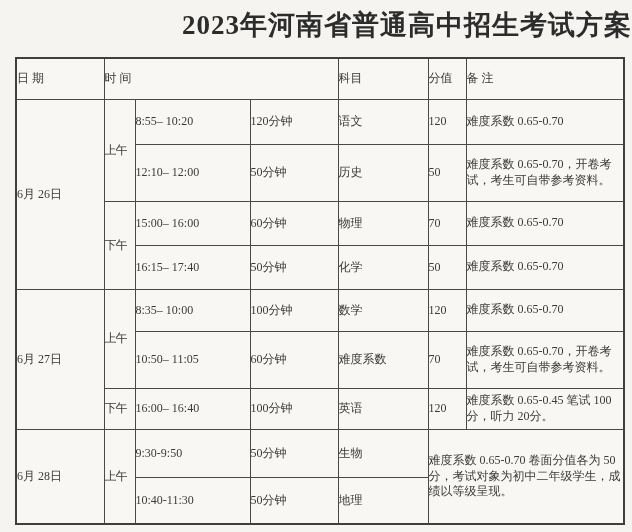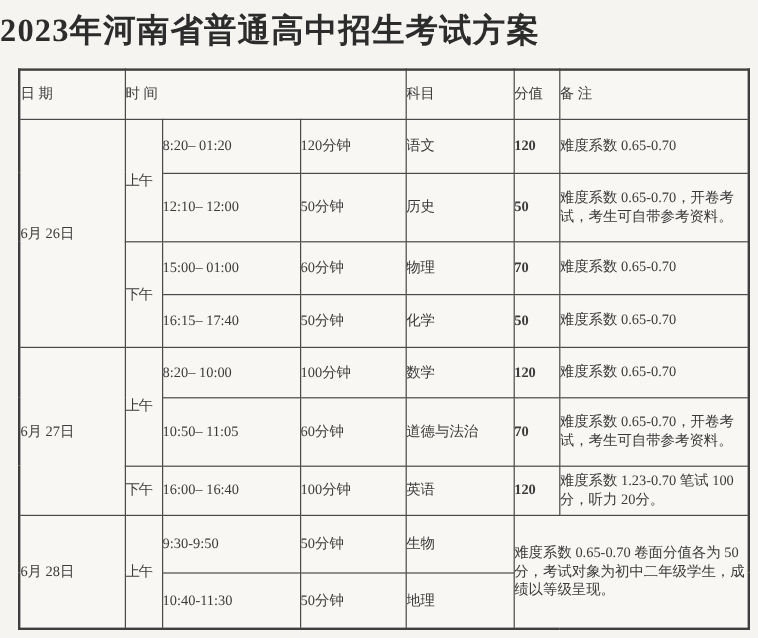--- a/index.html
+++ b/index.html
@@ -13,21 +13,21 @@
     background: #f5f4f1;
     font-family: "Liberation Serif", "DejaVu Serif", serif;
     color: #3a3a3a;
     overflow: hidden;
   }
   .page-title {
     position: absolute;
     top: 7px;
     left: 0;
     width: 632px;
-    text-align: left;
+    text-align: right;
     font-size: 27px;
     font-weight: bold;
     color: #2c2c2c;
     letter-spacing: 1px;
     white-space: nowrap;
   }
   table.exam-table {
     position: absolute;
     left: 15px;
     top: 57px;
@@ -41,21 +41,20 @@
     text-align: left;
     vertical-align: middle;
     font-size: 12px;
     padding: 0;
     overflow: hidden;
   }
   table.exam-table { border: 2px solid #3f3f3f; }
   td.score-cell {
     text-align: right;
     padding-right: 3px;
-    font-weight: bold;
   }
   td.note-cell {
     font-size: 14.5px;
     line-height: 1.28;
     padding: 1px 2px;
   }
   td.period-cell {
     font-size: 15px;
     padding: 0;
     letter-spacing: -1px;
@@ -90,77 +89,77 @@
     <td>日 期</td>
     <td colspan="3">时 间</td>
     <td>科目</td>
     <td>分值</td>
     <td>备 注</td>
   </tr>
 
   <tr class="rh-a">
     <td rowspan="4" class="date-cell">6月 26日</td>
     <td rowspan="2" class="period-cell">上午</td>
-    <td class="time-cell">8:20– 01:20</td>
+    <td class="time-cell">8:55– 10:20</td>
     <td class="duration-cell">120分钟</td>
     <td class="subject-cell">语文</td>
     <td class="score-cell">120</td>
     <td class="note-cell">难度系数 0.65-0.70</td>
   </tr>
 
   <tr class="rh-b">
     <td class="time-cell">12:10– 12:00</td>
     <td class="duration-cell">50分钟</td>
     <td class="subject-cell">历史</td>
     <td class="score-cell">50</td>
     <td class="note-cell">难度系数 0.65-0.70，开卷考试，考生可自带参考资料。</td>
   </tr>
 
   <tr class="rh-c">
     <td rowspan="2" class="period-cell">下午</td>
-    <td class="time-cell">15:00– 01:00</td>
+    <td class="time-cell">15:00– 16:00</td>
     <td class="duration-cell">60分钟</td>
     <td class="subject-cell">物理</td>
     <td class="score-cell">70</td>
     <td class="note-cell">难度系数 0.65-0.70</td>
   </tr>
 
   <tr class="rh-c">
     <td class="time-cell">16:15– 17:40</td>
     <td class="duration-cell">50分钟</td>
     <td class="subject-cell">化学</td>
     <td class="score-cell">50</td>
     <td class="note-cell">难度系数 0.65-0.70</td>
   </tr>
 
   <tr class="rh-d">
     <td rowspan="3" class="date-cell">6月 27日</td>
     <td rowspan="2" class="period-cell">上午</td>
-    <td class="time-cell">8:20– 10:00</td>
+    <td class="time-cell">8:35– 10:00</td>
     <td class="duration-cell">100分钟</td>
     <td class="subject-cell">数学</td>
     <td class="score-cell">120</td>
     <td class="note-cell">难度系数 0.65-0.70</td>
   </tr>
 
   <tr class="rh-b">
     <td class="time-cell">10:50– 11:05</td>
     <td class="duration-cell">60分钟</td>
-    <td class="subject-cell">道德与法治</td>
+    <td class="subject-cell">难度系数</td>
     <td class="score-cell">70</td>
     <td class="note-cell">难度系数 0.65-0.70，开卷考试，考生可自带参考资料。</td>
   </tr>
 
   <tr class="rh-e">
     <td class="period-cell">下午</td>
     <td class="time-cell">16:00– 16:40</td>
     <td class="duration-cell">100分钟</td>
     <td class="subject-cell">英语</td>
     <td class="score-cell">120</td>
-    <td class="note-cell">难度系数 1.23-0.70 笔试 100分，听力 20分。</td>
+    <td class="note-cell">难度系数 0.65-0.45 笔试 100分，听力 20分。</td>
   </tr>
 
   <tr class="rh-f">
     <td rowspan="2" class="date-cell">6月 28日</td>
     <td rowspan="2" class="period-cell">上午</td>
     <td class="time-cell">9:30-9:50</td>
     <td class="duration-cell">50分钟</td>
     <td class="subject-cell">生物</td>
     <td colspan="2" rowspan="2" class="note-cell">难度系数 0.65-0.70 卷面分值各为 50分，考试对象为初中二年级学生，成绩以等级呈现。</td>
   </tr>

